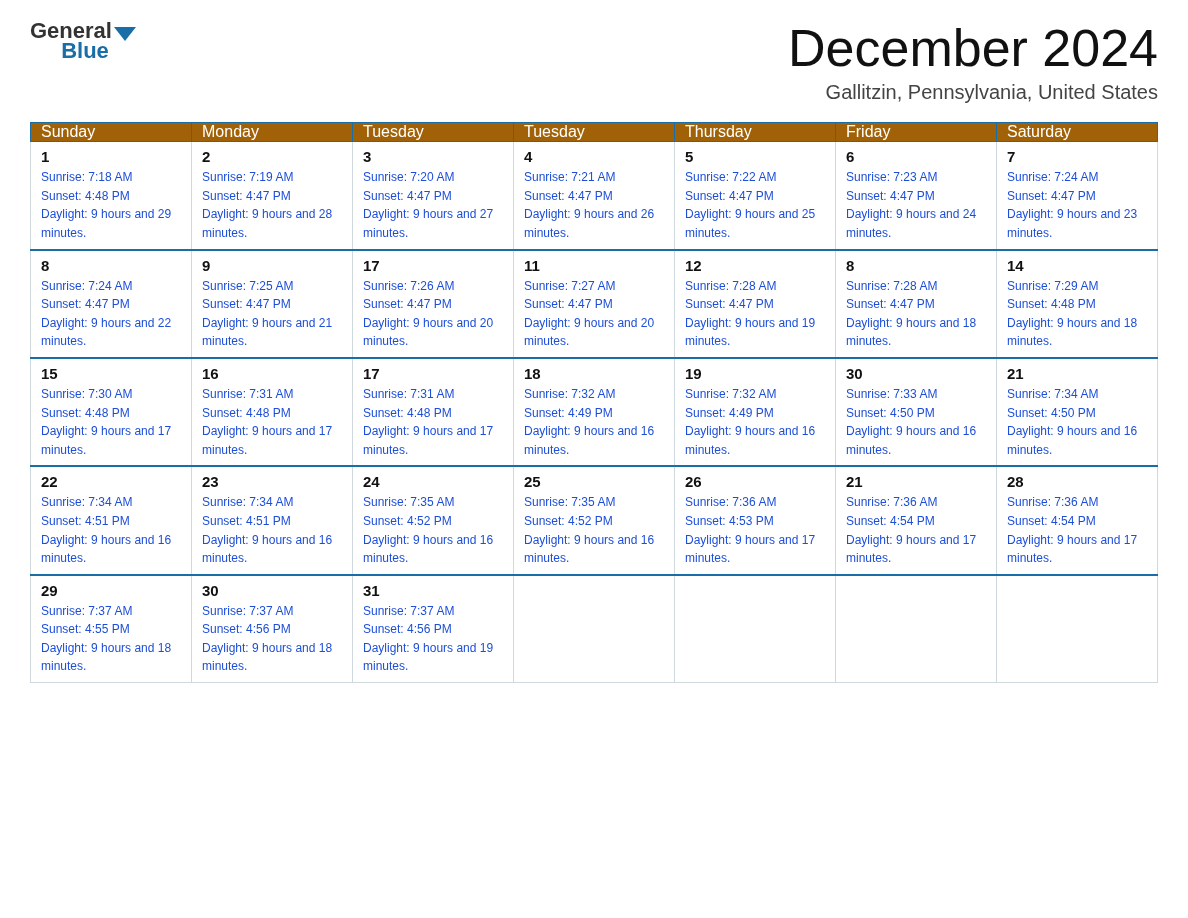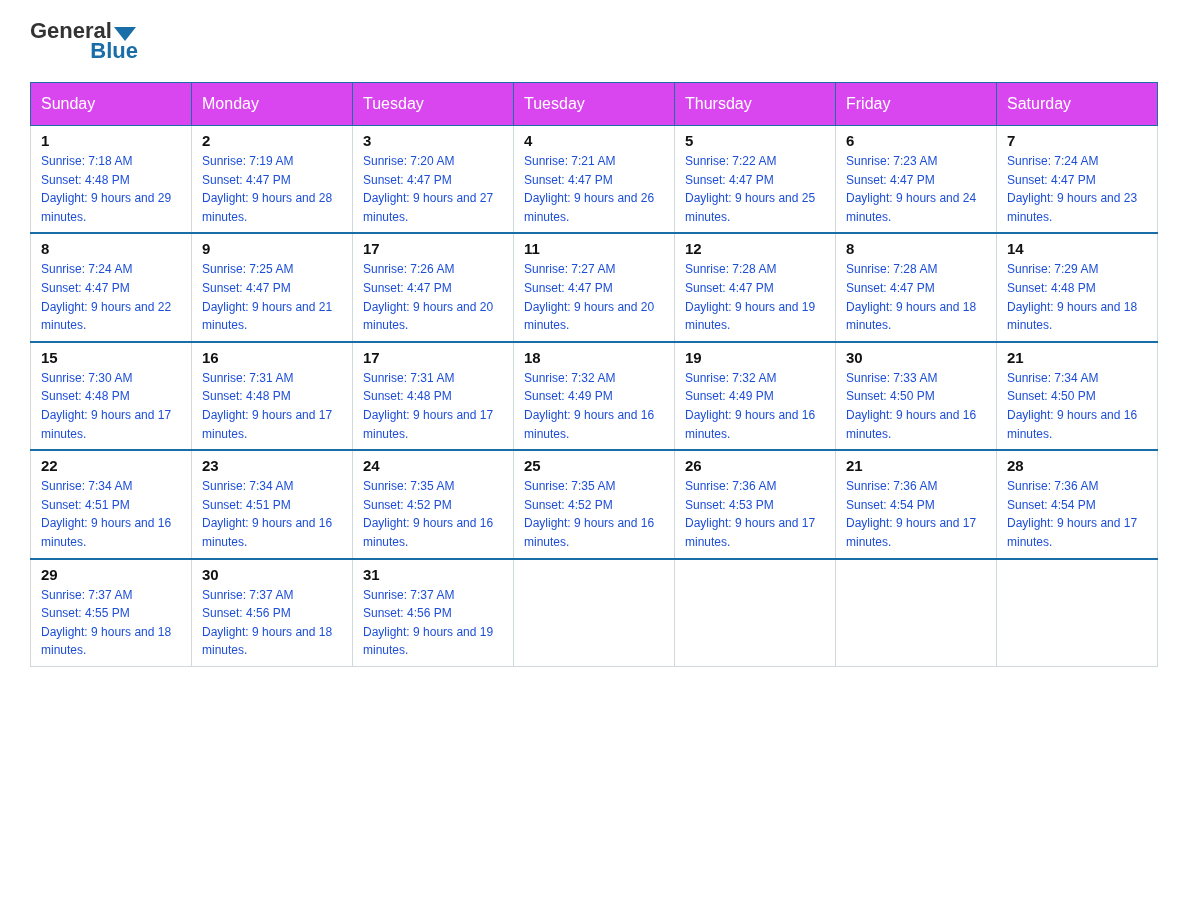--- a/index.html
+++ b/index.html
@@ -13,21 +13,21 @@
     }
     .header-area {
       display: flex;
       justify-content: space-between;
       align-items: flex-start;
       margin-bottom: 18px;
     }
     .logo-container {
       display: flex;
       flex-direction: column;
-      align-items: flex-end;
+      align-items: center;
     }
     .logo-text {
       display: flex;
       align-items: center;
       font-size: 22px;
       font-weight: bold;
       color: #333;
       line-height: 1;
     }
     .logo-general { color: #333; }
@@ -55,25 +55,25 @@
       font-size: 20px;
       color: #444;
       margin-top: 4px;
     }
     .calendar-table {
       width: 100%;
       border-collapse: collapse;
       border: 1px solid #b0bec5;
     }
     .calendar-table th {
-      background-color: #d946ef;
+      background-color: #a16207;
       color: #fff;
       font-size: 16px;
       font-weight: normal;
-      padding: 12px 10px;
+      padding: 0 10px;
       text-align: left;
       border: 1px solid #1a6ea8;
     }
     .calendar-table td {
       vertical-align: top;
       padding: 6px 10px;
       border: 1px solid #cfd8dc;
       width: calc(100% / 7);
       min-height: 100px;
       font-size: 12.5px;
@@ -111,20 +111,24 @@
 </head>
 <body>
 
 <div class="header-area">
   <div class="logo-container">
     <div class="logo-text">
       <span class="logo-general">General</span>
       <span class="logo-arrow"></span>
     </div>
     <div class="logo-line2">Blue</div>
+  </div>
+  <div class="title-area">
+    <div class="month-title">December 2024</div>
+    <div class="location-subtitle">Gallitzin, Pennsylvania, United States</div>
   </div>
 </div>
 
 <table class="calendar-table">
   <thead>
     <tr>
     <th>Sunday</th>
         <th>Monday</th>
         <th>Tuesday</th>
         <th>Tuesday</th>

